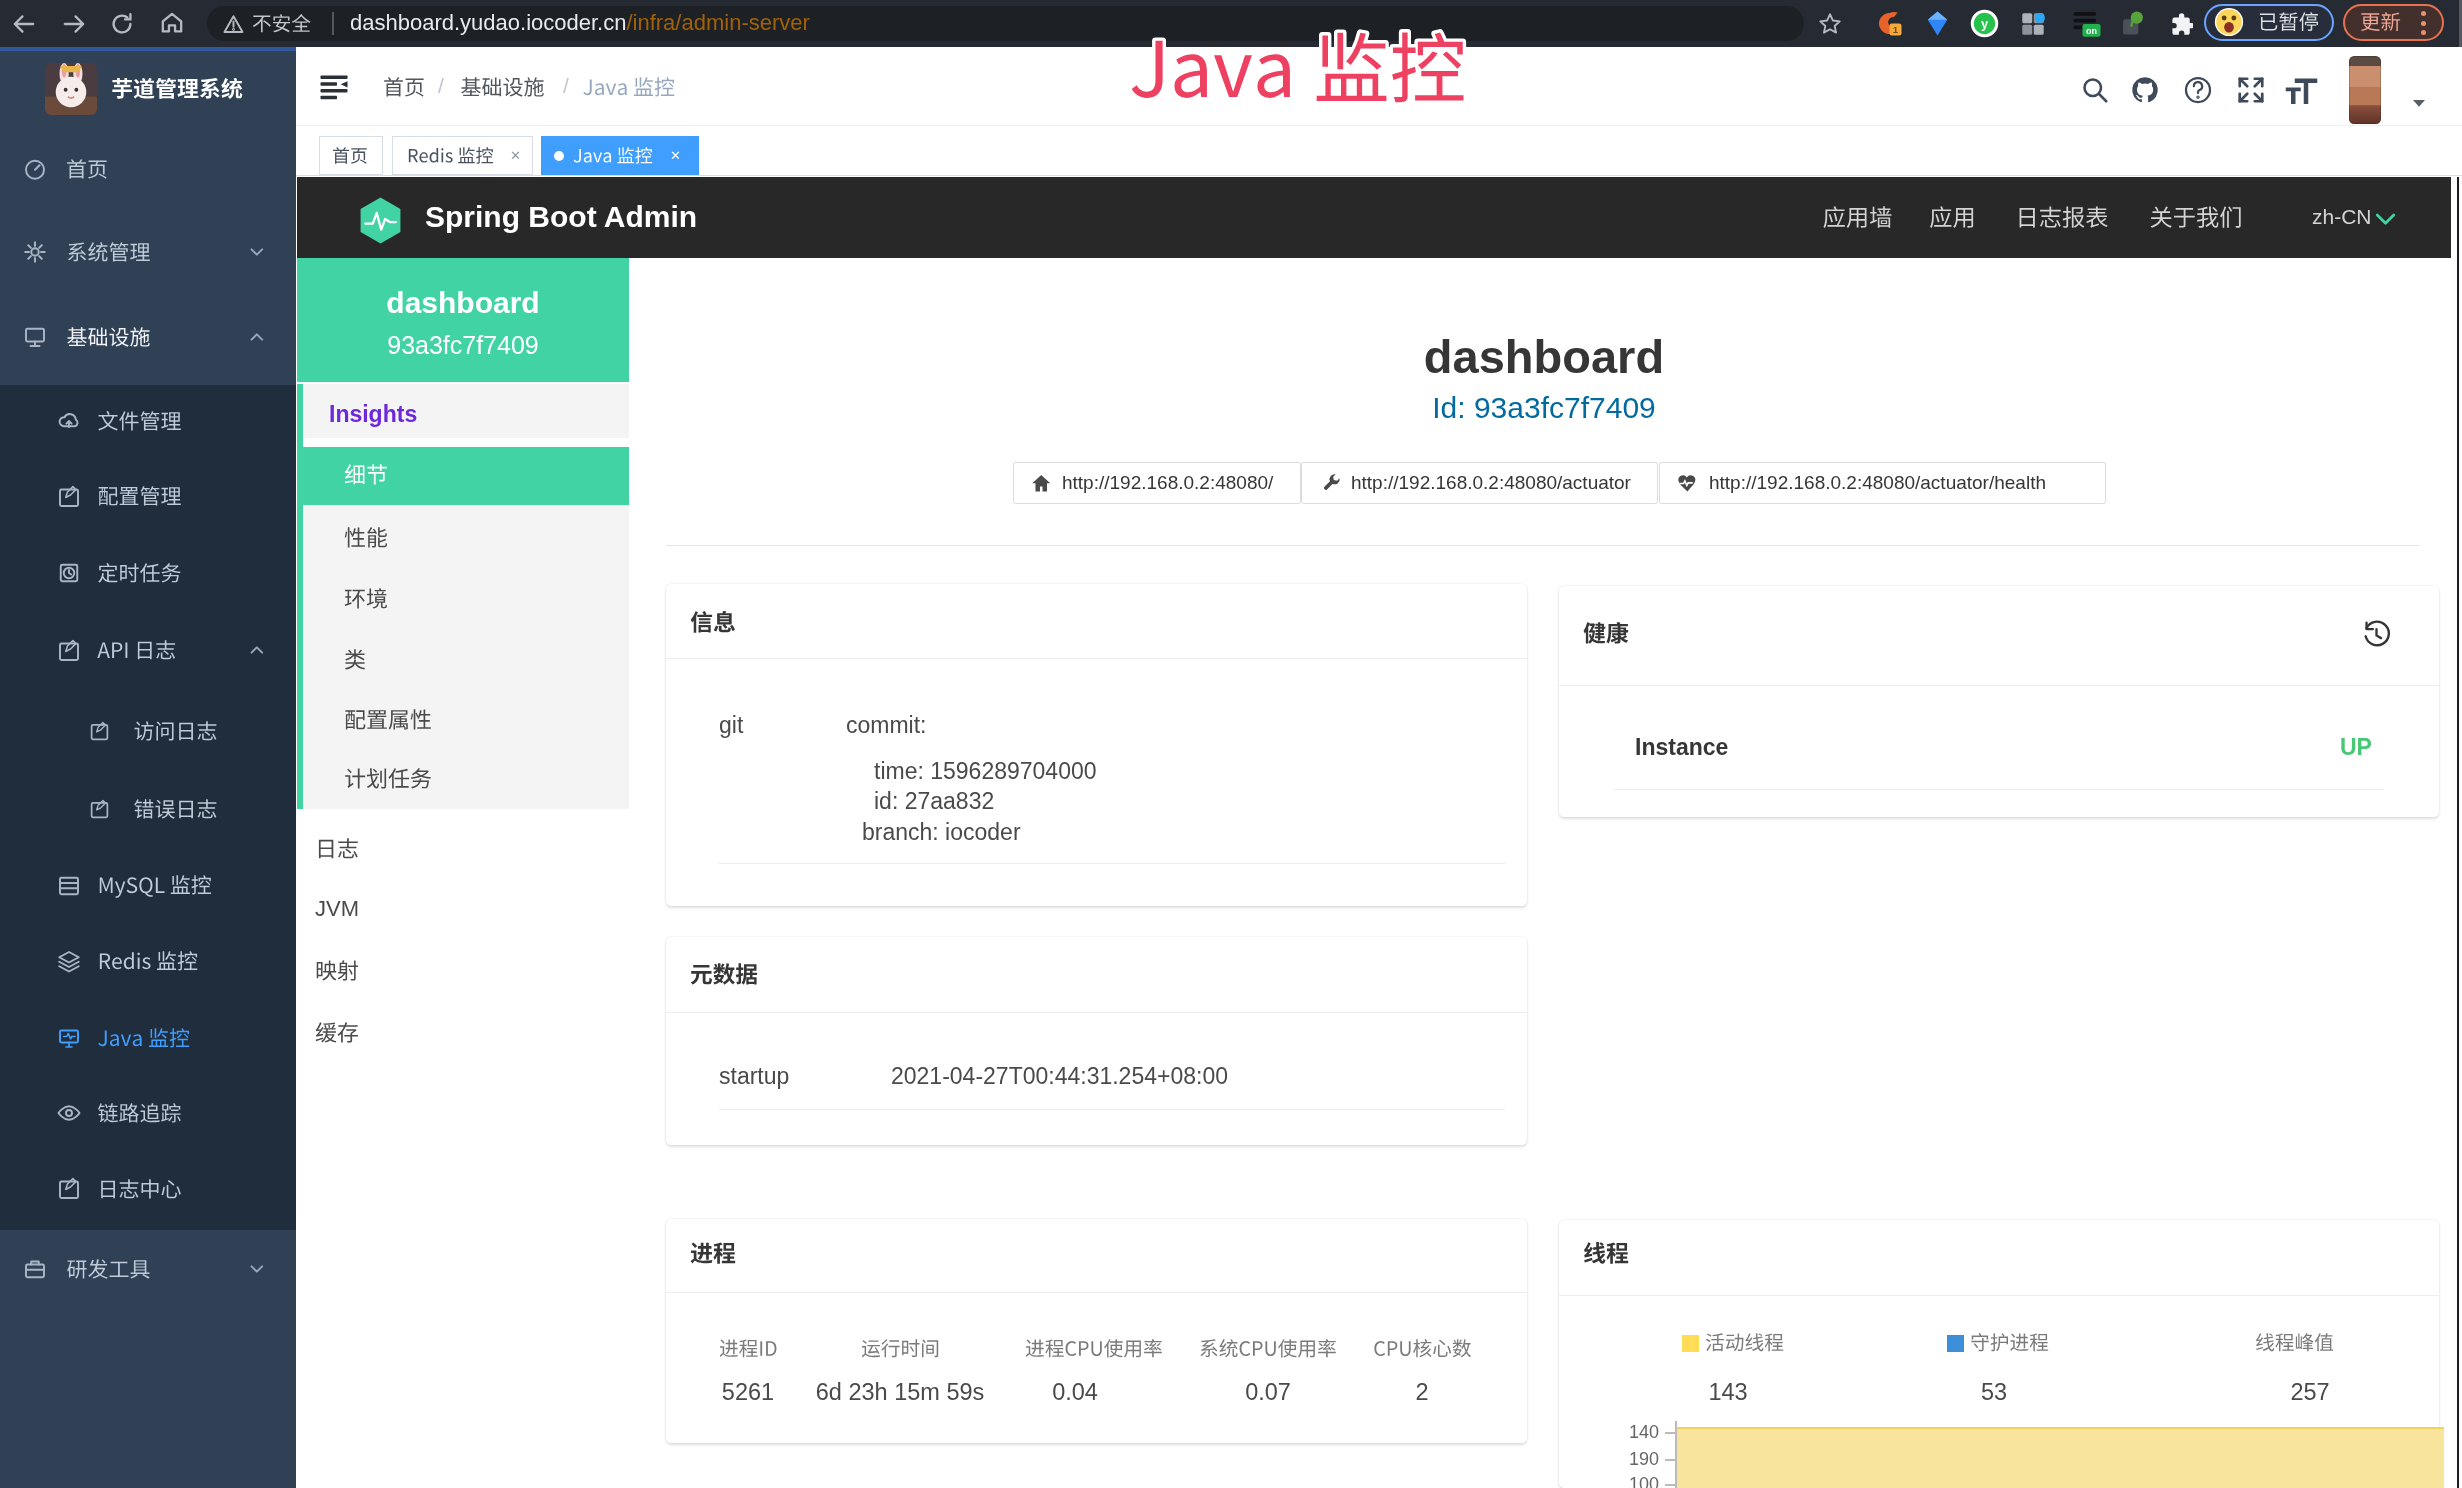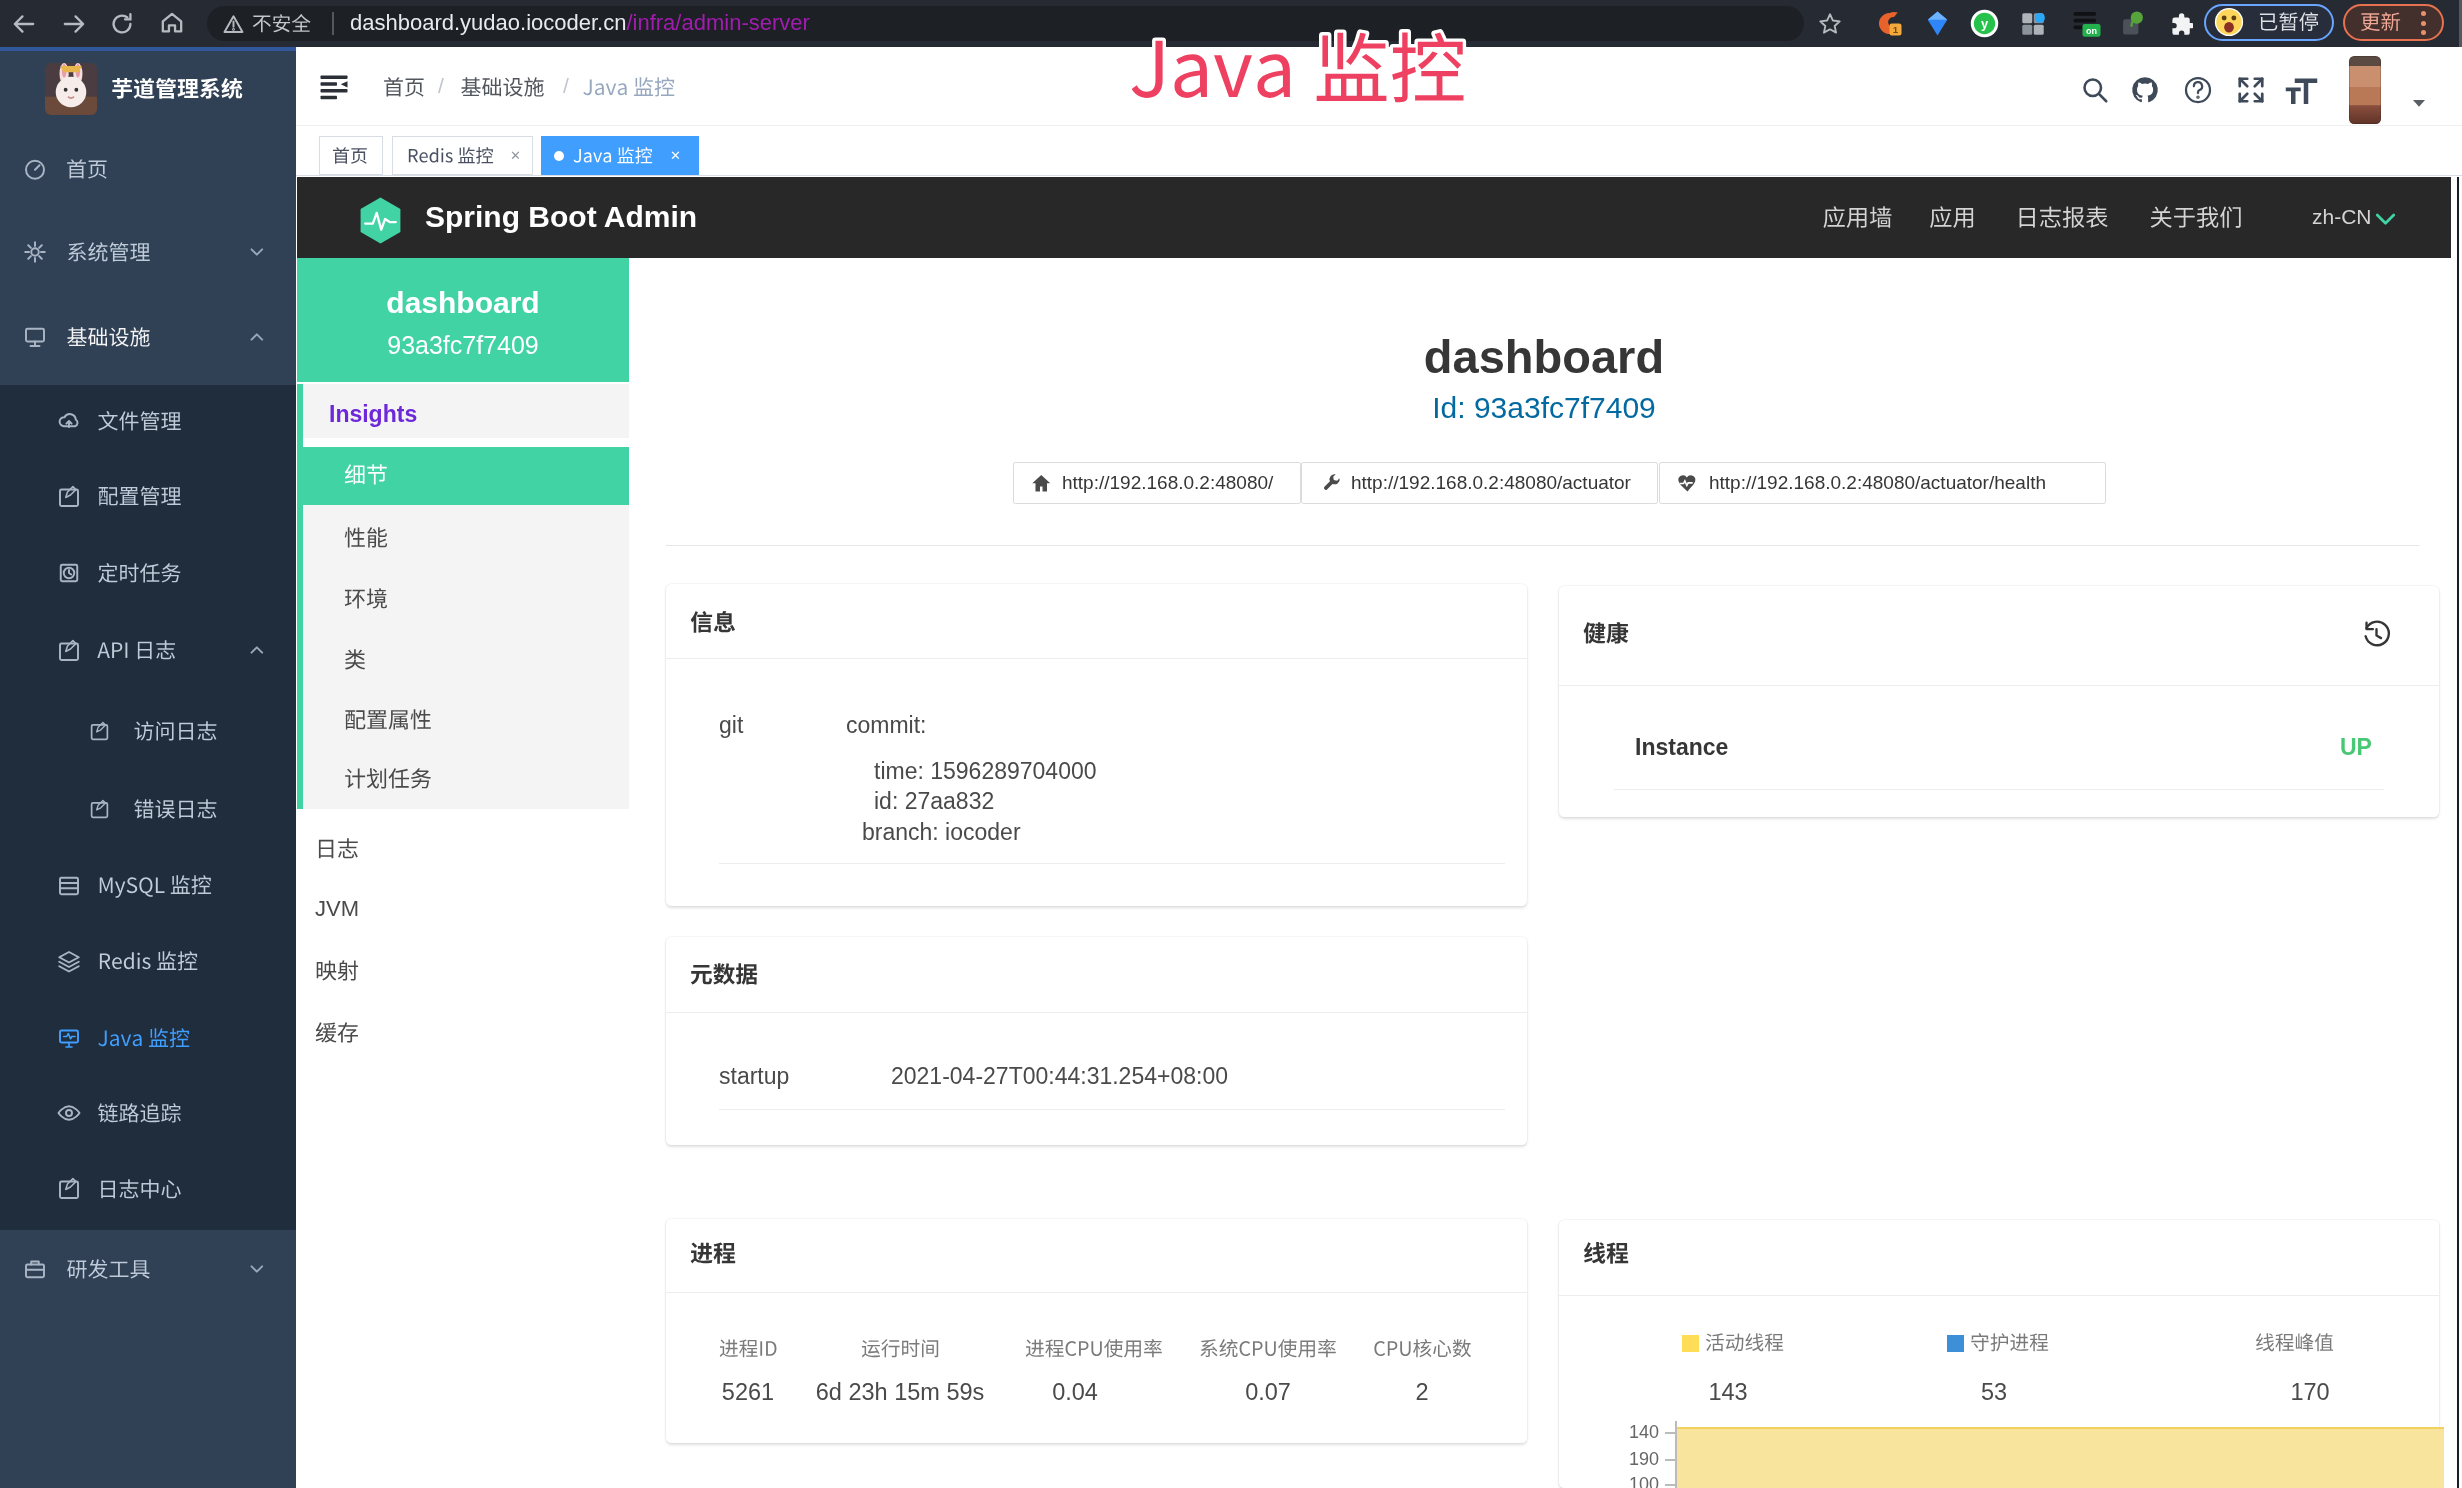--- a/index.html
+++ b/index.html
@@ -143,21 +143,21 @@
     <circle cx="14" cy="20.5" r="0.6" fill="#b6bac1"></circle>
   </svg>
 <svg style="position:absolute;left:252px;top:13px;overflow:visible" width="59" height="25" viewBox="0 0 78 33">
     <g transform="translate(0,23.4) scale(0.0260,-0.0260)" fill="#c3c7cd">
       <use href="#r4E0D"></use>
       <use href="#r5B89" x="1000"></use>
       <use href="#r5168" x="2000"></use>
     </g>
   </svg>
 <div style="position:absolute;left:332px;top:12px;width:1.5px;height:23px;background:#53575e"></div>
-<div style="position:absolute;left:350px;top:23.5px;transform:translate(0,-54%);font:400 22px 'Liberation Sans',sans-serif;color:#9aa0a6;letter-spacing:0;white-space:nowrap"><span style="color:#e8eaed">dashboard.yudao.iocoder.cn</span><span style="color:#a21caf">/infra/admin-server</span></div>
+<div style="position:absolute;left:350px;top:23.5px;transform:translate(0,-54%);font:400 22px 'Liberation Sans',sans-serif;color:#9aa0a6;letter-spacing:0;white-space:nowrap"><span style="color:#e8eaed">dashboard.yudao.iocoder.cn</span><span style="color:#a16207">/infra/admin-server</span></div>
 <svg style="position:absolute;left:1817px;top:10.6px" width="26" height="26" viewBox="0 0 24 24" fill="none" stroke="#b6bac1" stroke-width="1.7" stroke-linejoin="round">
     <path d="m12 3 2.7 5.8 6.3.7-4.7 4.3 1.3 6.2L12 16.9 6.4 20l1.3-6.2L3 9.5l6.3-.7Z"></path>
   </svg>
 <svg style="position:absolute;left:1876px;top:10px" width="27" height="27" viewBox="0 0 36 36">
     <path d="M18 4a14 14 0 1 0 9 24.7l-5.2-6A6 6 0 1 1 24 9.4l5-6A14 14 0 0 0 18 4Z" fill="#e8622c"></path>
     <rect x="18" y="18" width="16" height="16" rx="3" fill="#f4a93c"></rect>
     <text x="26" y="31" font-size="13" font-family="Liberation Sans" fill="#7a4a12" text-anchor="middle" font-weight="bold">1</text>
   </svg>
 <svg style="position:absolute;left:1926px;top:10px" width="23" height="27" viewBox="0 0 30 36">
     <path d="M15 2 28 13 15 34 2 13Z" fill="#2f86f6"></path>
@@ -799,21 +799,21 @@
   </svg>
 <div style="position:absolute;left:1994px;top:1394px;transform:translate(-50%,-54%);font:400 23.5px 'Liberation Sans',sans-serif;color:#4a4a4a;letter-spacing:0;white-space:nowrap">53</div>
 <svg style="position:absolute;left:2255px;top:1332px;overflow:visible" width="79" height="25" viewBox="0 0 104 33">
     <g transform="translate(0,23.4) scale(0.0260,-0.0260)" fill="#7a7a7a">
       <use href="#r7EBF"></use>
       <use href="#r7A0B" x="1000"></use>
       <use href="#r5CF0" x="2000"></use>
       <use href="#r503C" x="3000"></use>
     </g>
   </svg>
-<div style="position:absolute;left:2310px;top:1394px;transform:translate(-50%,-54%);font:400 23.5px 'Liberation Sans',sans-serif;color:#4a4a4a;letter-spacing:0;white-space:nowrap">170</div>
+<div style="position:absolute;left:2310px;top:1394px;transform:translate(-50%,-54%);font:400 23.5px 'Liberation Sans',sans-serif;color:#4a4a4a;letter-spacing:0;white-space:nowrap">257</div>
 <div style="position:absolute;left:1659px;top:1433px;transform:translate(-100%,-54%);font:400 18px 'Liberation Sans',sans-serif;color:#666;letter-spacing:0;white-space:nowrap">140</div>
 <div style="position:absolute;left:1659px;top:1460px;transform:translate(-100%,-54%);font:400 18px 'Liberation Sans',sans-serif;color:#666;letter-spacing:0;white-space:nowrap">190</div>
 <div style="position:absolute;left:1659px;top:1485px;transform:translate(-100%,-54%);font:400 18px 'Liberation Sans',sans-serif;color:#666;letter-spacing:0;white-space:nowrap">100</div>
 <div style="position:absolute;left:1665px;top:1432px;width:10.6px;height:1.5px;background:#bbb"></div>
 <div style="position:absolute;left:1665px;top:1459px;width:10.6px;height:1.5px;background:#bbb"></div>
 <div style="position:absolute;left:1665px;top:1484px;width:10.6px;height:1.5px;background:#bbb"></div>
 <div style="position:absolute;left:1675px;top:1421px;width:1.5px;height:67px;background:#bbb"></div>
 <div style="position:absolute;left:1677px;top:1427px;width:767px;height:61px;background:#f8e49c;border-top:2.3px solid #f2d25e"></div>
 <div style="position:absolute;left:2452px;top:177px;width:10.6px;height:1312px;background:#fdfdfd"></div>
 <div style="position:absolute;left:2457px;top:177px;width:2.3px;height:1312px;background:#1a1d22"></div>

